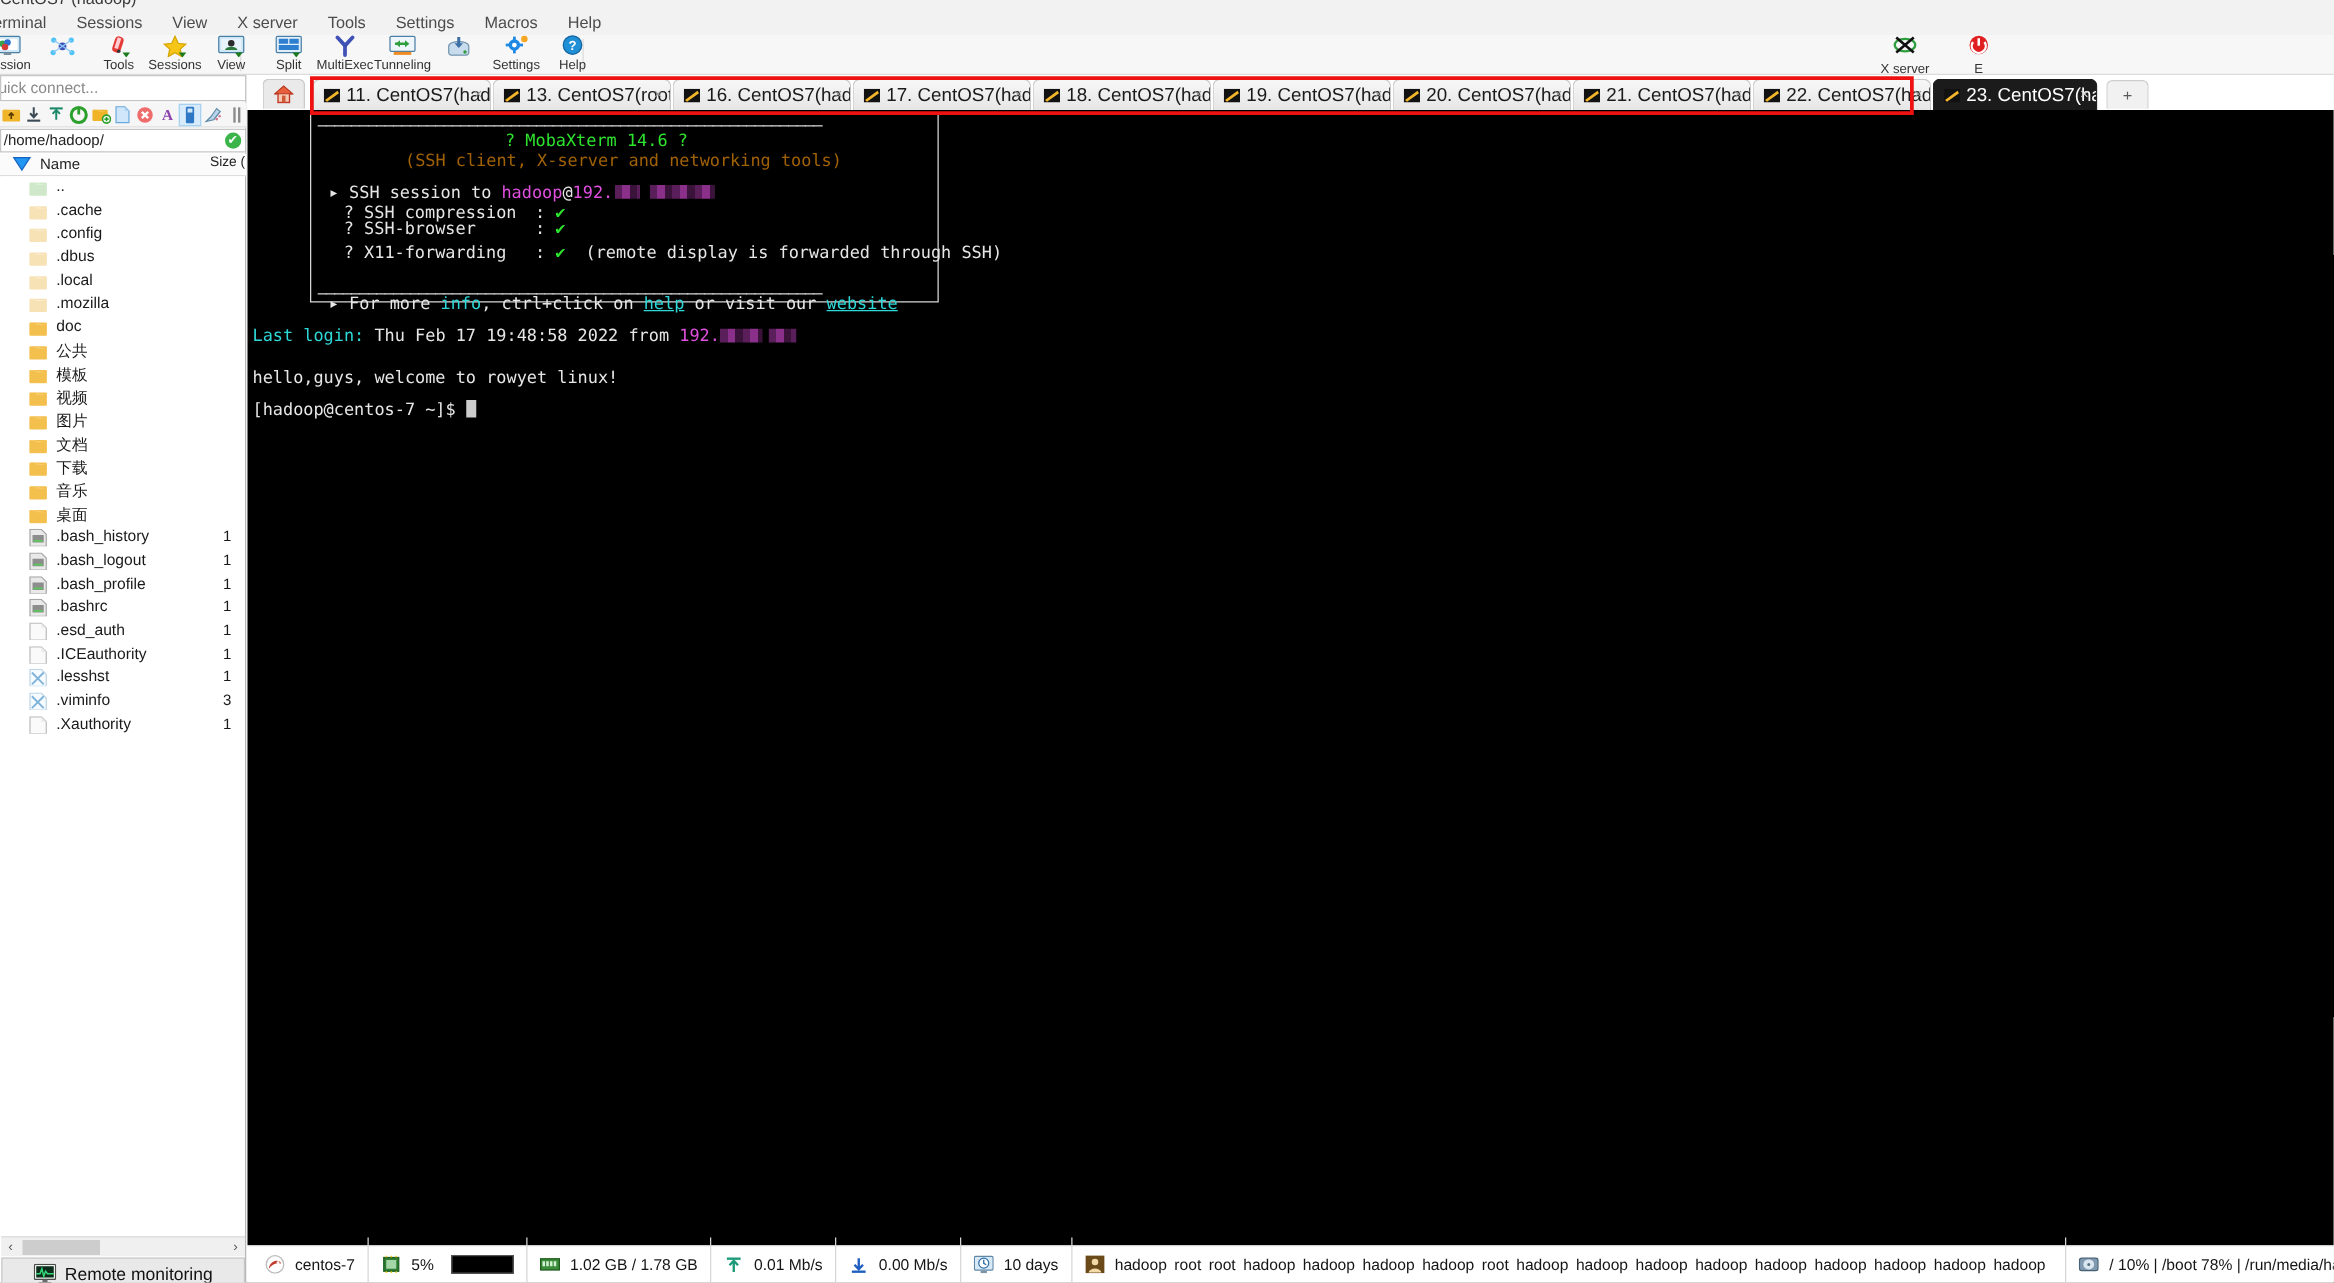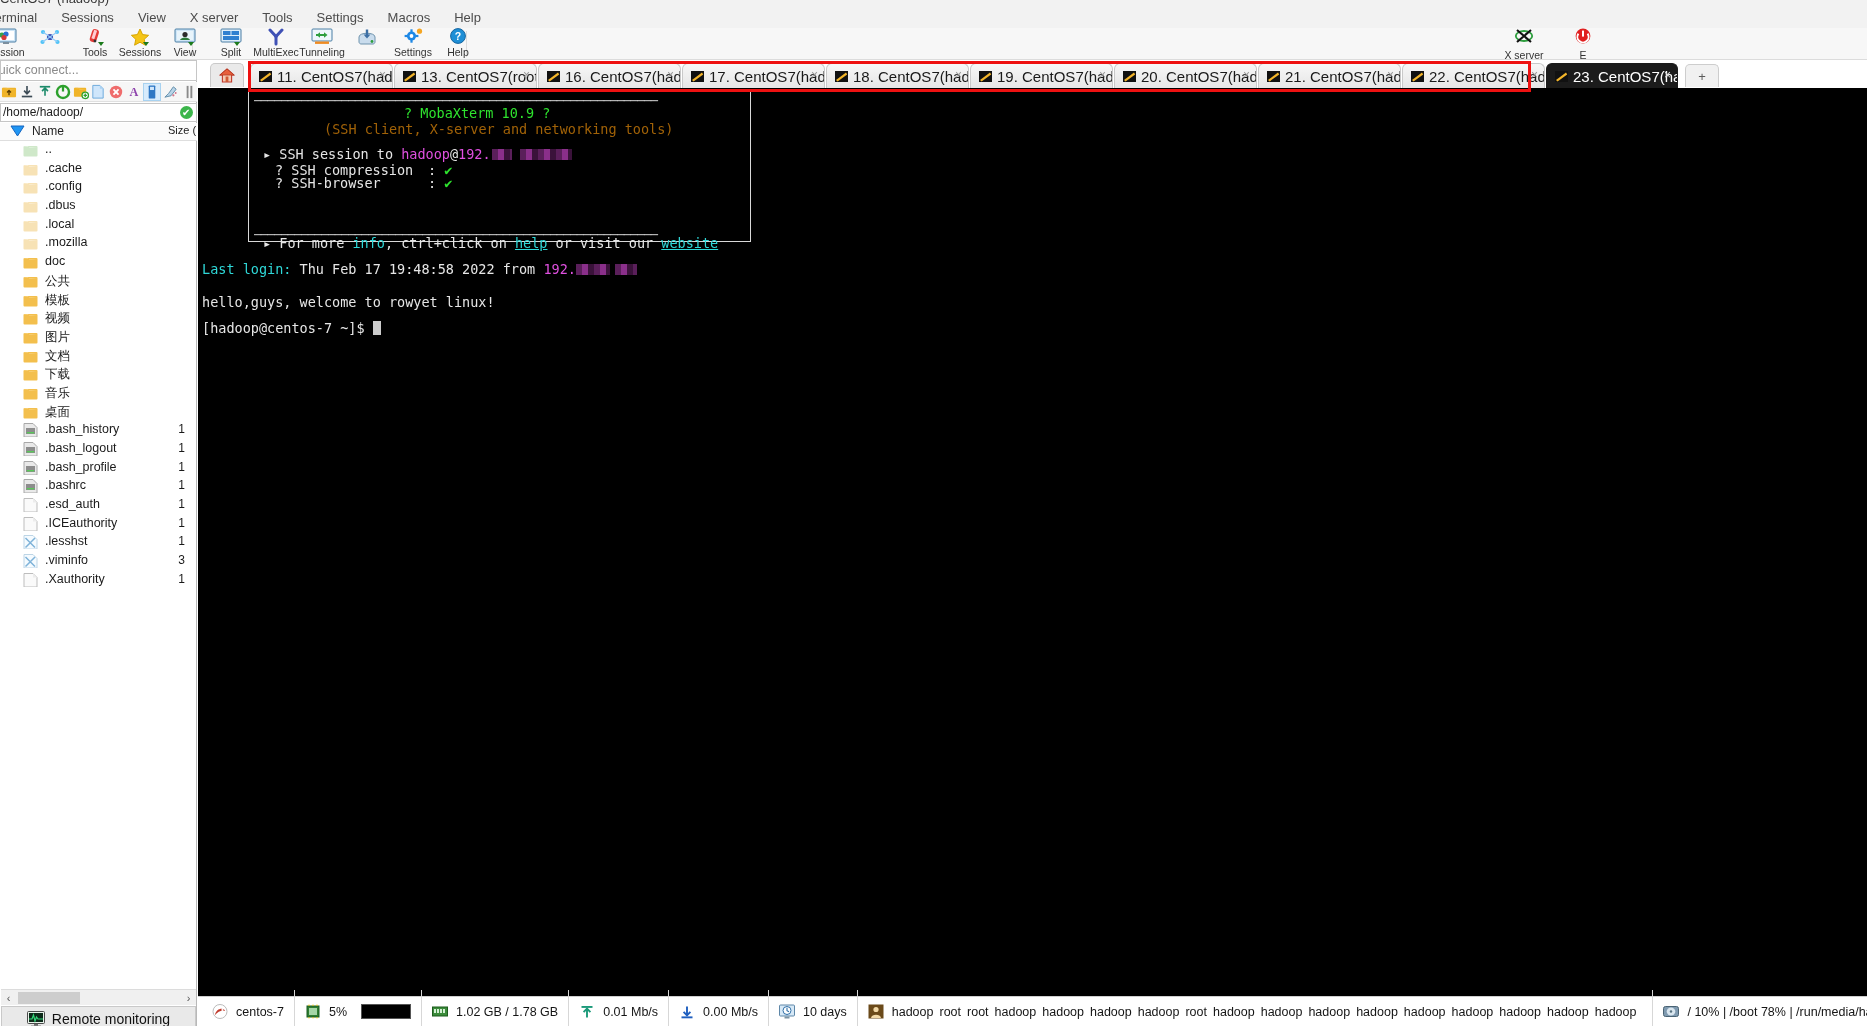--- a/index.html
+++ b/index.html
@@ -779,29 +779,30 @@
       </div>
       <div class="plus-tab" style="left: 1487px;">+</div>
     </div>
 
   <div class="red-box"></div>
 
   <div class="terminal">
 
     <div class="banner">
       <div class="dashline" style="top:2px;left:5px">────────────────────────────────────────────────────────────</div>
-      <div class="bline c-green" style="left:155px;top:14px">? MobaXterm 10.9 ?</div>
+      <div class="bline c-green" style="left:155px;top:14px">? MobaXterm 14.6 ?</div>
       <div class="bline c-yellow" style="left:75px;top:30px">(SSH client, X-server and networking tools)</div>
 
       <div class="bline" style="left:14px;top:55px"><span class="c-white">▸ SSH session to </span><span class="c-magenta">hadoop</span><span class="c-white">@</span><span class="c-magenta">192.</span><span class="redact" style="width:20px;margin-left:1px"></span><span class="redact" style="width:52px;margin-left:8px"></span></div>
 
       <div class="bline" style="left:26px;top:71px"><span class="c-white" style="display:inline-block;width:153px">? SSH compression</span><span class="c-white">: </span><span class="c-green">✔</span></div>
 
       <div class="bline" style="left:26px;top:84px"><span class="c-white" style="display:inline-block;width:153px">? SSH-browser</span><span class="c-white">: </span><span class="c-green">✔</span></div>
 
+      <div class="bline" style="left:26px;top:103px"><span class="c-white" style="display:inline-block;width:153px">? X11-forwarding</span><span class="c-white">: </span><span class="c-green">✔</span><span class="c-white" style="margin-left:16px">(remote display is forwarded through SSH)</span></div>
 
 
       <div class="bline" style="left:14px;top:144px"><span class="c-white">▸ For more </span><span class="c-cyan">info</span><span class="c-white">, ctrl+click on </span><span class="c-cyan" style="text-decoration:underline">help</span><span class="c-white"> or visit our </span><span class="c-cyan" style="text-decoration:underline">website</span></div>
 
       <div class="dashline" style="top:136px;left:5px">────────────────────────────────────────────────────────────</div>
     </div>
 
     <div class="tline" style="top:173px"><span class="c-cyan">Last login:</span><span class="c-white"> Thu Feb 17 19:48:58 2022 from </span><span class="c-magenta">192.</span><span class="redact" style="width:34px"></span><span class="redact" style="width:22px;margin-left:5px"></span></div>
 
     <div class="tline c-white" style="top:206px">hello,guys, welcome to rowyet linux!</div>

